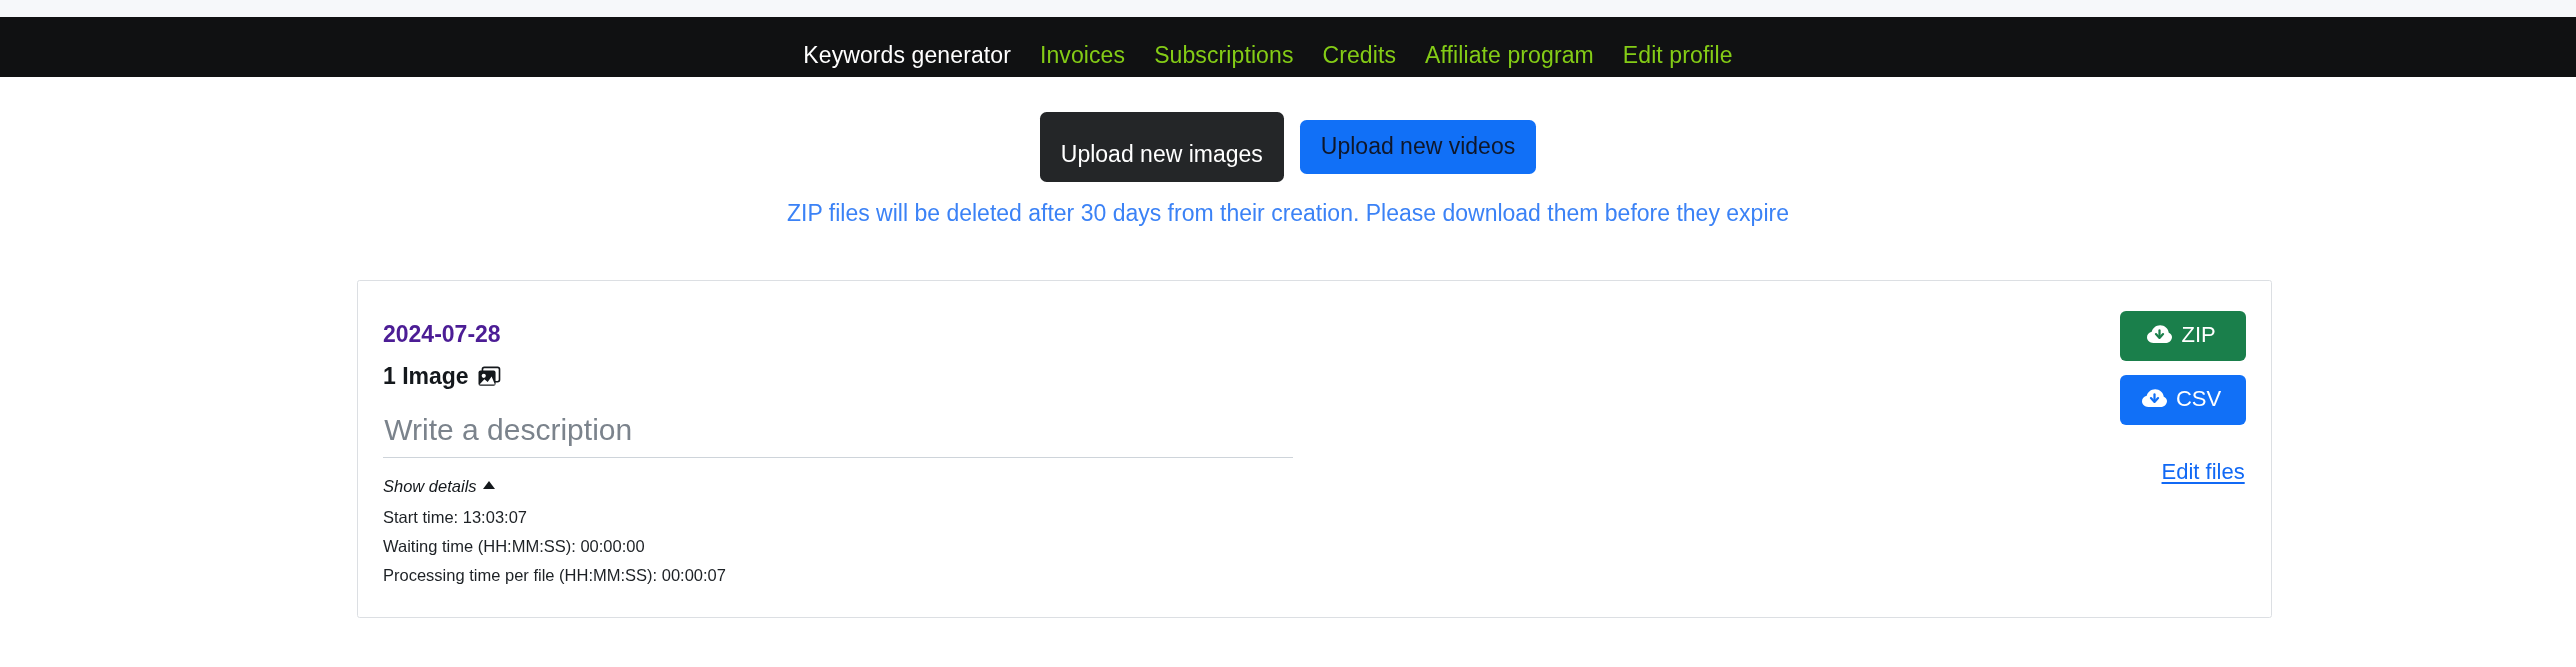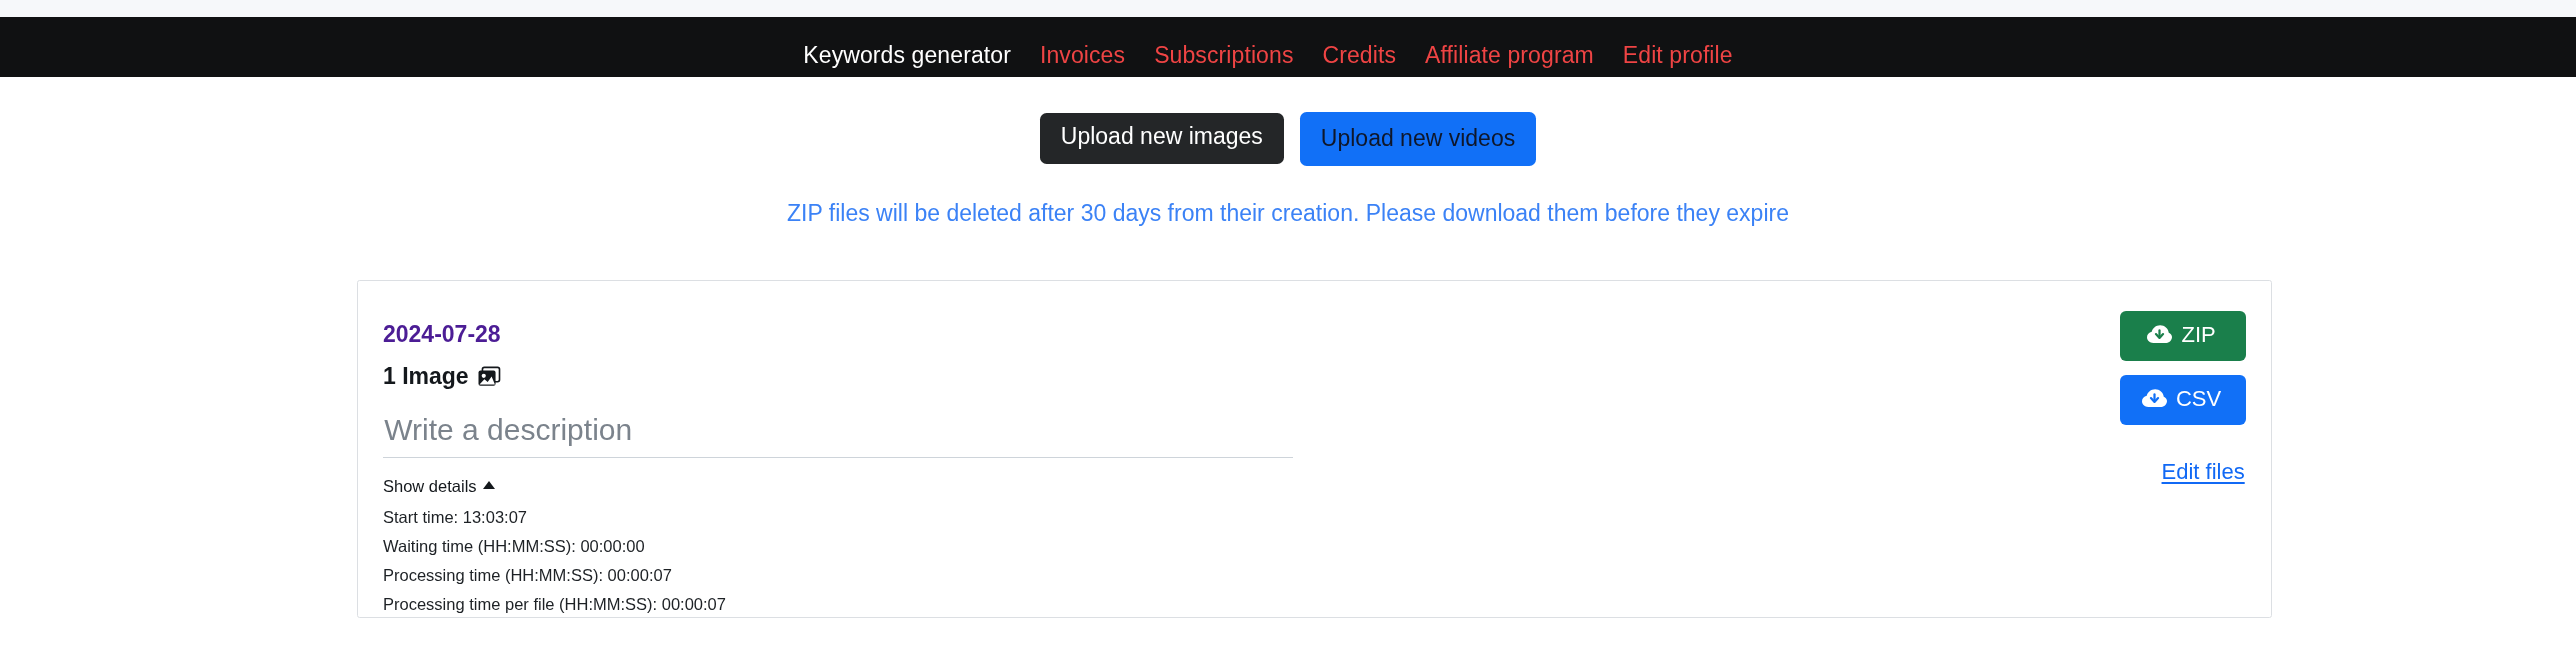--- a/index.html
+++ b/index.html
@@ -38,21 +38,21 @@
     justify-content: center;
   }
   .nav-list {
     display: flex;
     align-items: flex-end;
     gap: 0;
     margin-left: -40px;
     margin-top: 16px;
   }
   .nav-item {
-    color: #ef4444;
+    color: #84cc16;
     font-size: 23px;
     line-height: 1;
     padding: 0 14.5px;
     white-space: nowrap;
     cursor: pointer;
     letter-spacing: 0.1px;
   }
   .nav-item.active {
     color: #ffffff;
   }
@@ -73,21 +73,21 @@
     border-radius: 6.6px;
     font-family: "Liberation Sans", sans-serif;
     font-size: 23px;
     line-height: 1;
     cursor: pointer;
     white-space: nowrap;
   }
   .btn-dark {
     background: #242628;
     color: #ffffff;
-    padding: 12px 21px 16px 21px;
+    padding: 31px 21px 16px 21px;
   }
   .btn-primary {
     background: #1170f7;
     color: #0f172a;
     padding: 14.5px 21px 16px 21px;
   }
 
   
   .notice {
     position: absolute;
@@ -169,20 +169,21 @@
   
   .show-details {
     margin-top: 20px;
     display: inline-flex;
     align-items: center;
     gap: 6px;
     font-size: 16.5px;
     color: #14181c;
     cursor: pointer;
     line-height: 1;
+    font-style: italic;
   }
   .caret-up {
     width: 0; height: 0;
     border-left: 6.6px solid transparent;
     border-right: 6.6px solid transparent;
     border-bottom: 8px solid #14181c;
     display: inline-block;
     margin-bottom: 1.3px;
   }
 
@@ -290,21 +291,20 @@
     </div>
 
     <div class="show-details">
       <span>Show details</span>
       <span class="caret-up"></span>
     </div>
 
     <div class="details">
       <div class="detail-line">Start time: 13:03:07</div>
       <div class="detail-line">Waiting time (HH:MM:SS): 00:00:00</div>
-      <div class="detail-line">Processing time (HH:MM:SS): 00:00:07</div>
       <div class="detail-line">Processing time per file (HH:MM:SS): 00:00:07</div>
     </div>
 
     <div class="actions">
       <button class="action-btn action-zip">
         <span class="cloud-icon">
           <svg width="25" height="20" viewBox="0 0 38 30" xmlns="http://www.w3.org/2000/svg">
             <path d="M9.5 27 C4.3 27 0 23.1 0 18.4 C0 14.4 3.1 11 7.2 10.2 C8.3 4.4 13.6 0 20 0 C26.8 0 32.4 5 33.1 11.4 C35.9 12.4 38 15 38 18.1 C38 22.1 34.5 27 29.6 27 Z" fill="#ffffff"></path>
             <path d="M19 8 L19 18" stroke="#1a7f4b" stroke-width="3.4" stroke-linecap="round"></path>
             <path d="M13.6 13.6 L19 19.4 L24.4 13.6" fill="none" stroke="#1a7f4b" stroke-width="3.4" stroke-linecap="round" stroke-linejoin="round"></path>

